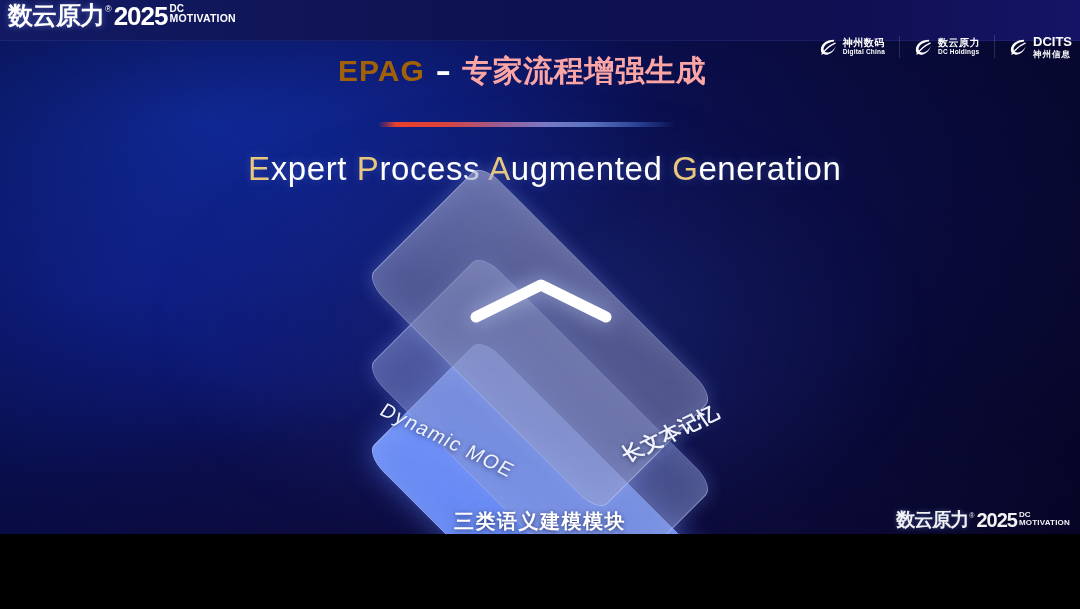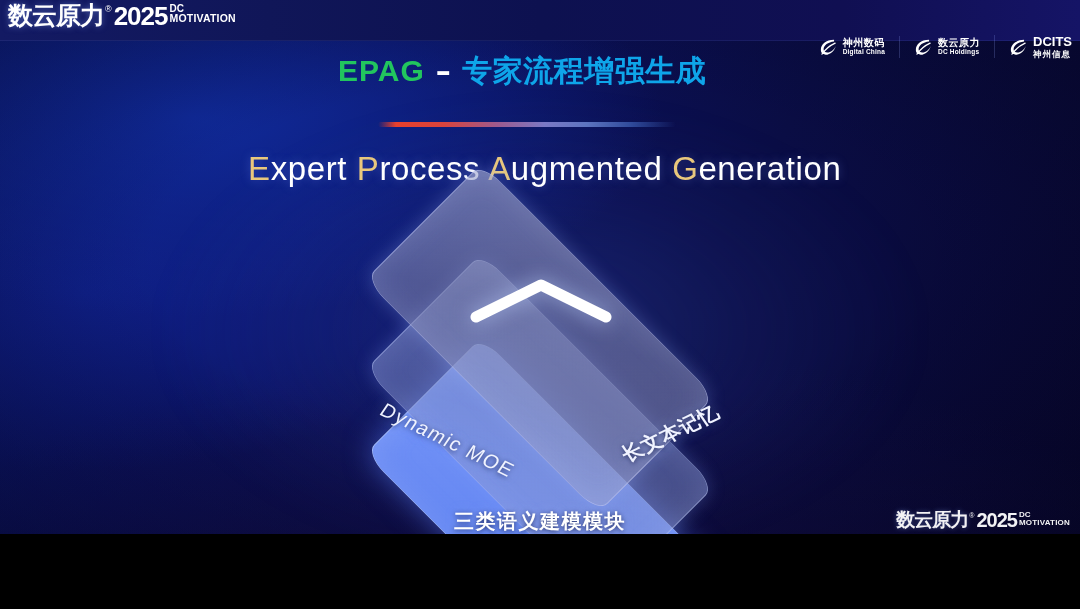--- a/index.html
+++ b/index.html
@@ -180,26 +180,26 @@
     position: absolute;
     left: 338px;
     top: 51px;
     font-size: 30px;
     font-weight: 700;
     white-space: nowrap;
     font-family: "DejaVu Sans", sans-serif;
     letter-spacing: 0.5px;
   }
   .headline .acc {
-    color: #22c55e;
+    color: #a16207;
     font-family: "Liberation Sans", sans-serif;
     letter-spacing: 1px;
   }
   .headline .dash { color: #ffffff; }
-  .headline .cn { color: #0ea5e9; }
+  .headline .cn { color: #fca5a5; }
 
   
   .divider {
     position: absolute;
     left: 378px;
     top: 122px;
     width: 298px;
     height: 5px;
     border-radius: 3px;
     background: linear-gradient(90deg,

